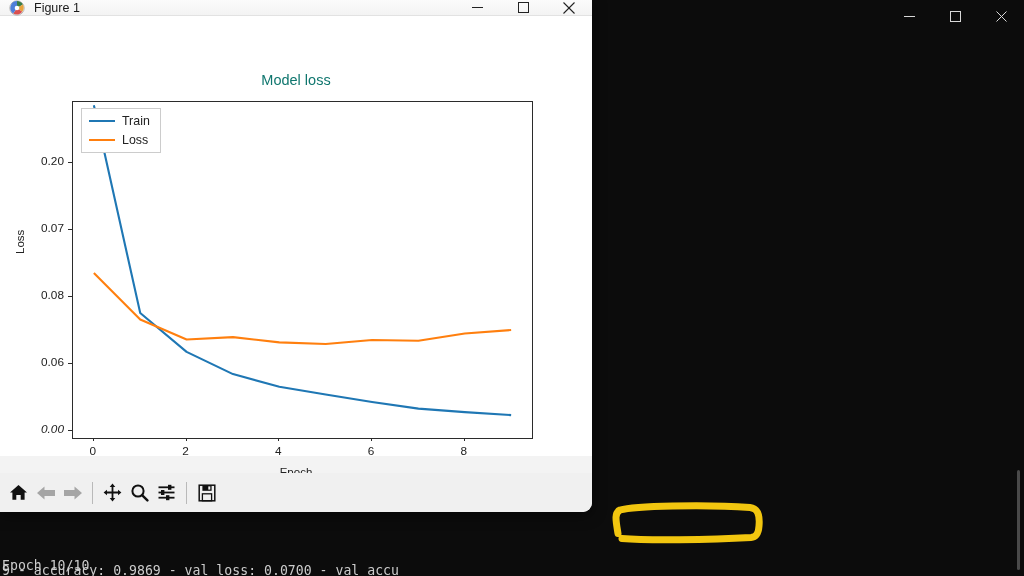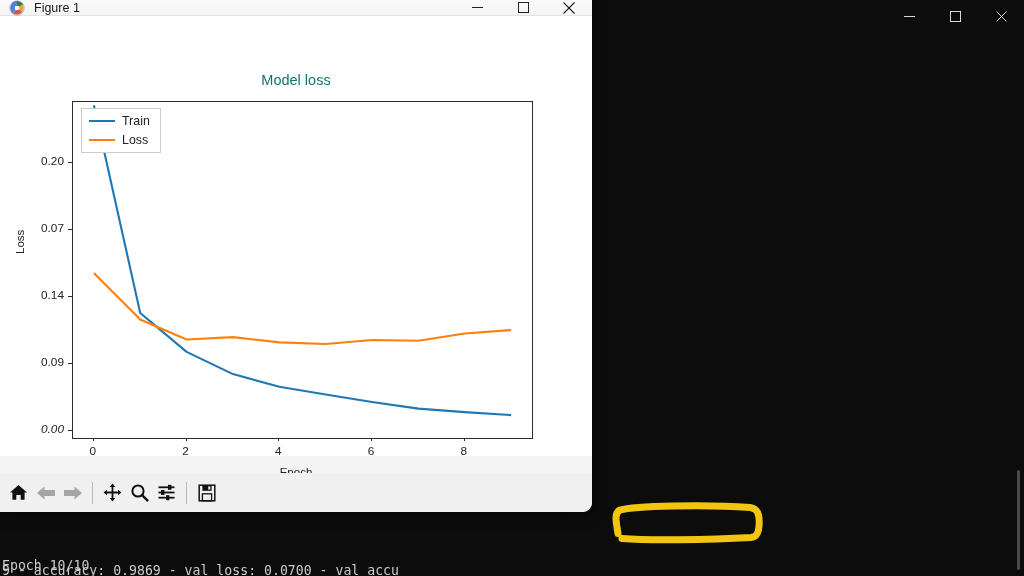--- a/index.html
+++ b/index.html
@@ -243,23 +243,23 @@
     </div>
 
     <div class="fig-canvas">
       <div class="plot-title">Model loss</div>
       <div class="ylabel">Loss</div>
       <div class="xlabel">Epoch</div>
 
       <div id="ytick-layer">
           <div class="ytick" style="left: 6px; top: 405.9px; font-style: italic;">0.00</div>
           <div class="ytickmark" style="left: 68px; top: 413.9px;"></div>
-          <div class="ytick" style="left: 6px; top: 338.914px;">0.09</div>
+          <div class="ytick" style="left: 6px; top: 338.914px;">0.06</div>
           <div class="ytickmark" style="left: 68px; top: 346.914px;"></div>
-          <div class="ytick" style="left: 6px; top: 271.928px;">0.14</div>
+          <div class="ytick" style="left: 6px; top: 271.928px;">0.08</div>
           <div class="ytickmark" style="left: 68px; top: 279.928px;"></div>
           <div class="ytick" style="left: 6px; top: 204.943px;">0.07</div>
           <div class="ytickmark" style="left: 68px; top: 212.943px;"></div>
           <div class="ytick" style="left: 6px; top: 137.957px;">0.20</div>
           <div class="ytickmark" style="left: 68px; top: 145.957px;"></div>
         </div>
 
       <div id="xtick-layer">
           <div class="xtick" style="left: 72.8636px; top: 428px;">0</div>
           <div class="xtickmark" style="left: 92.8636px; top: 421px;"></div>

